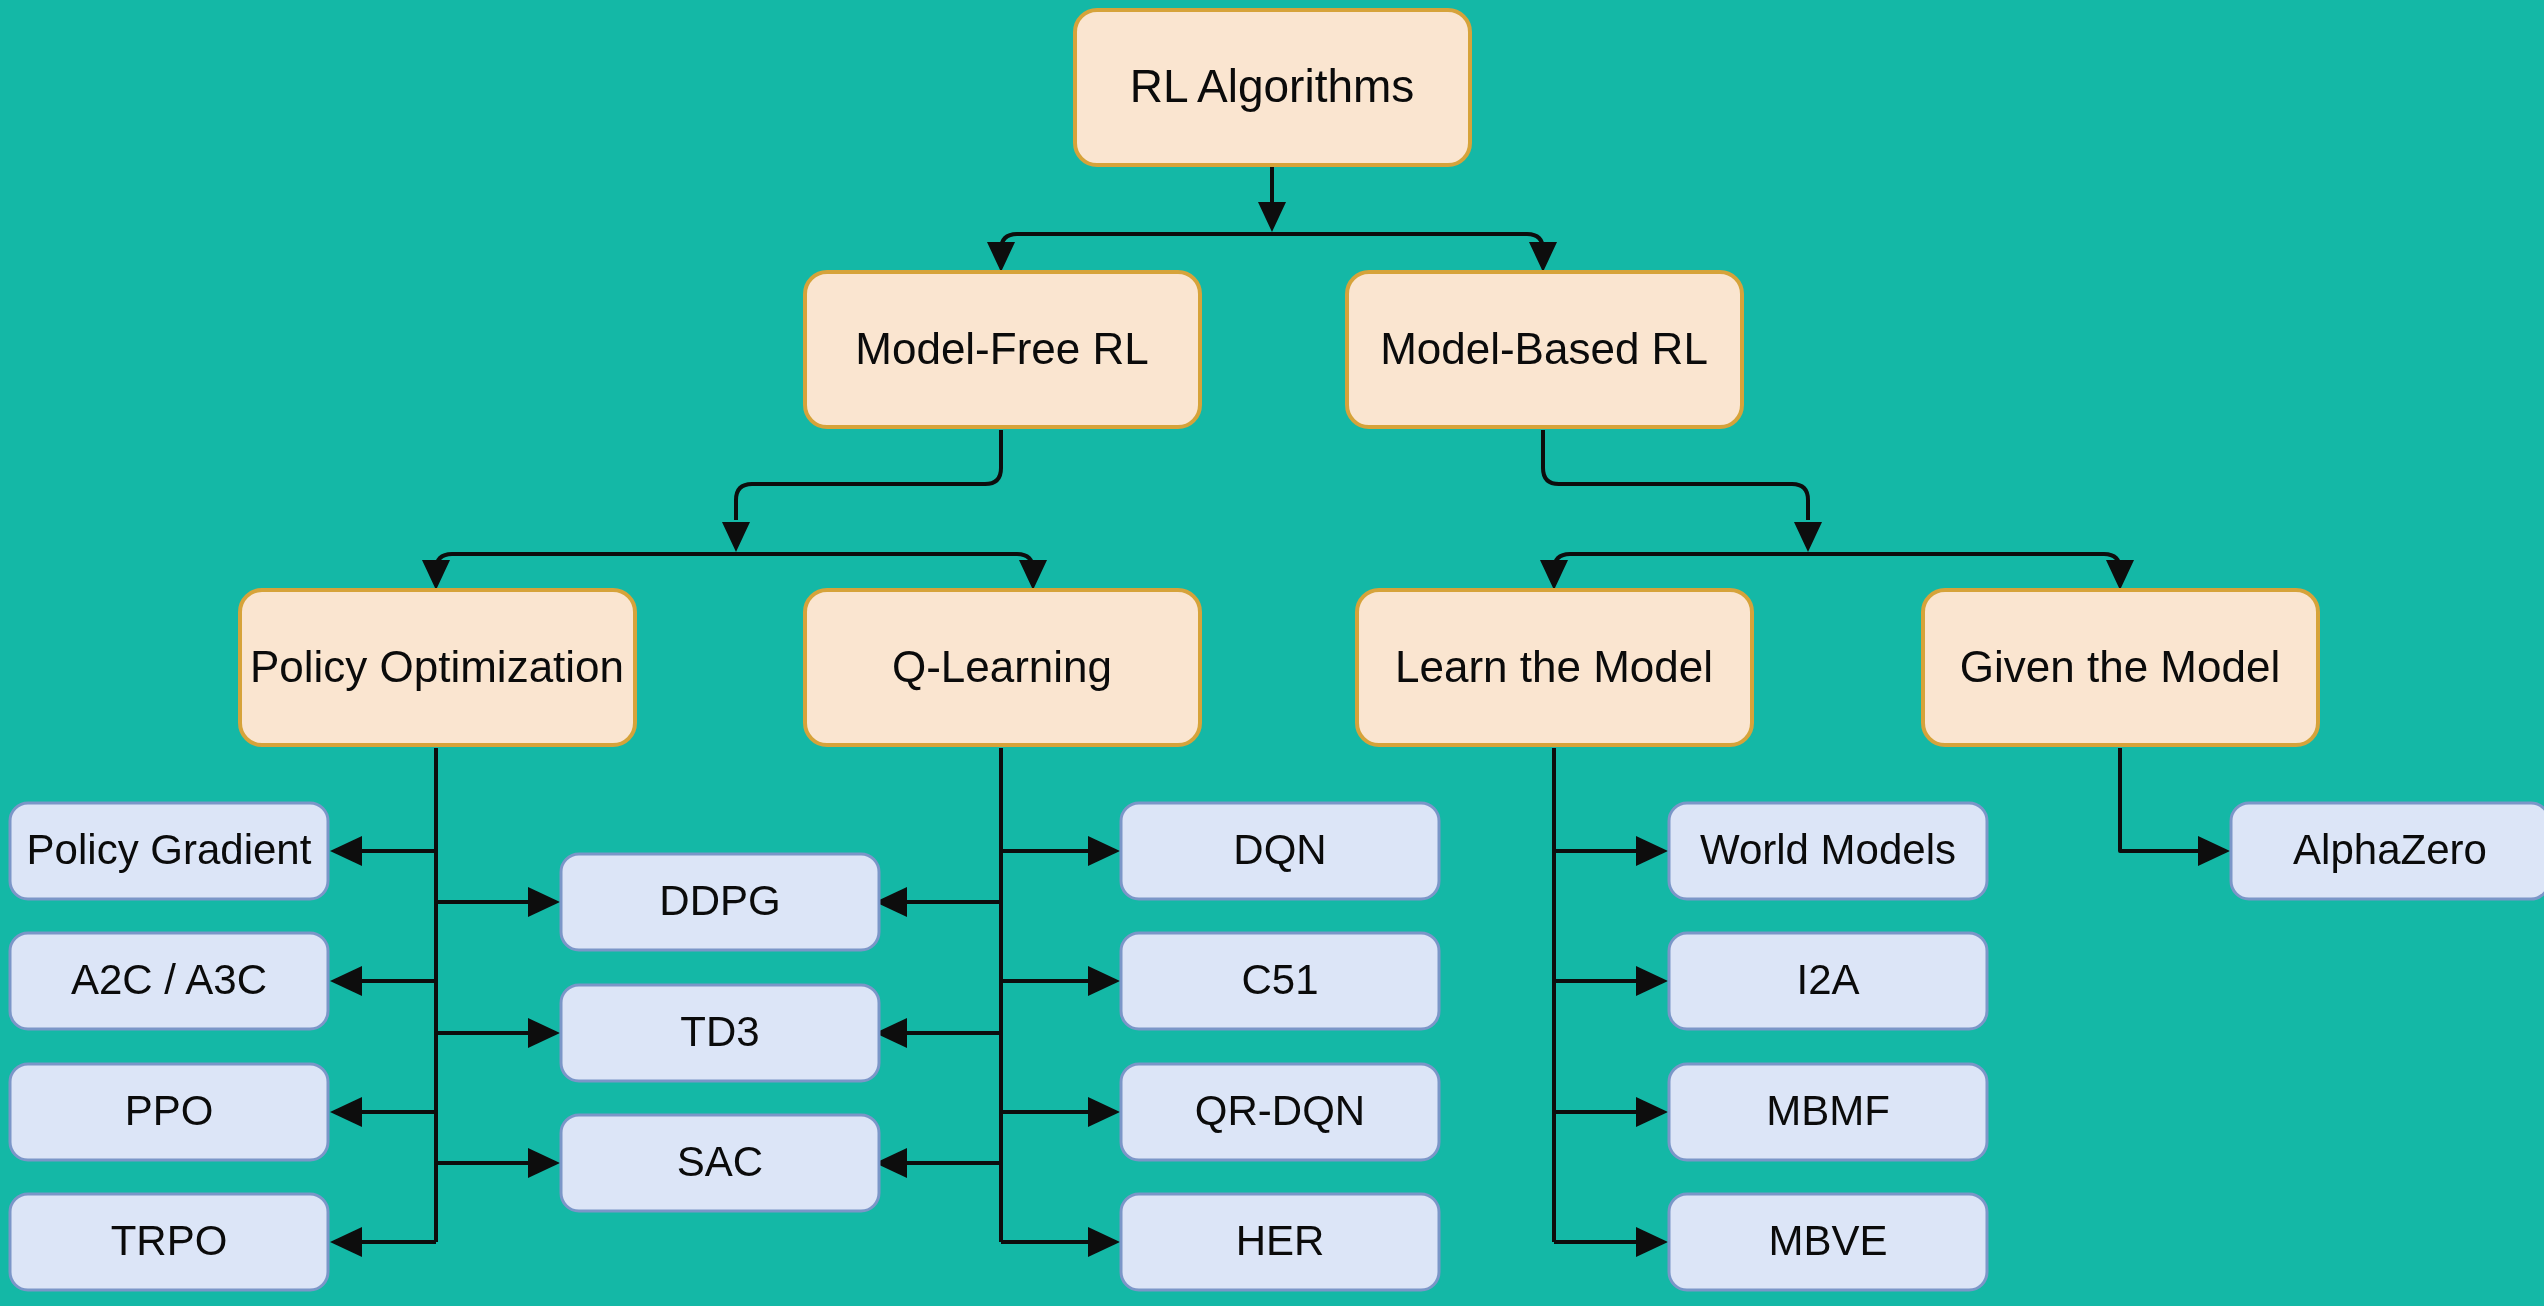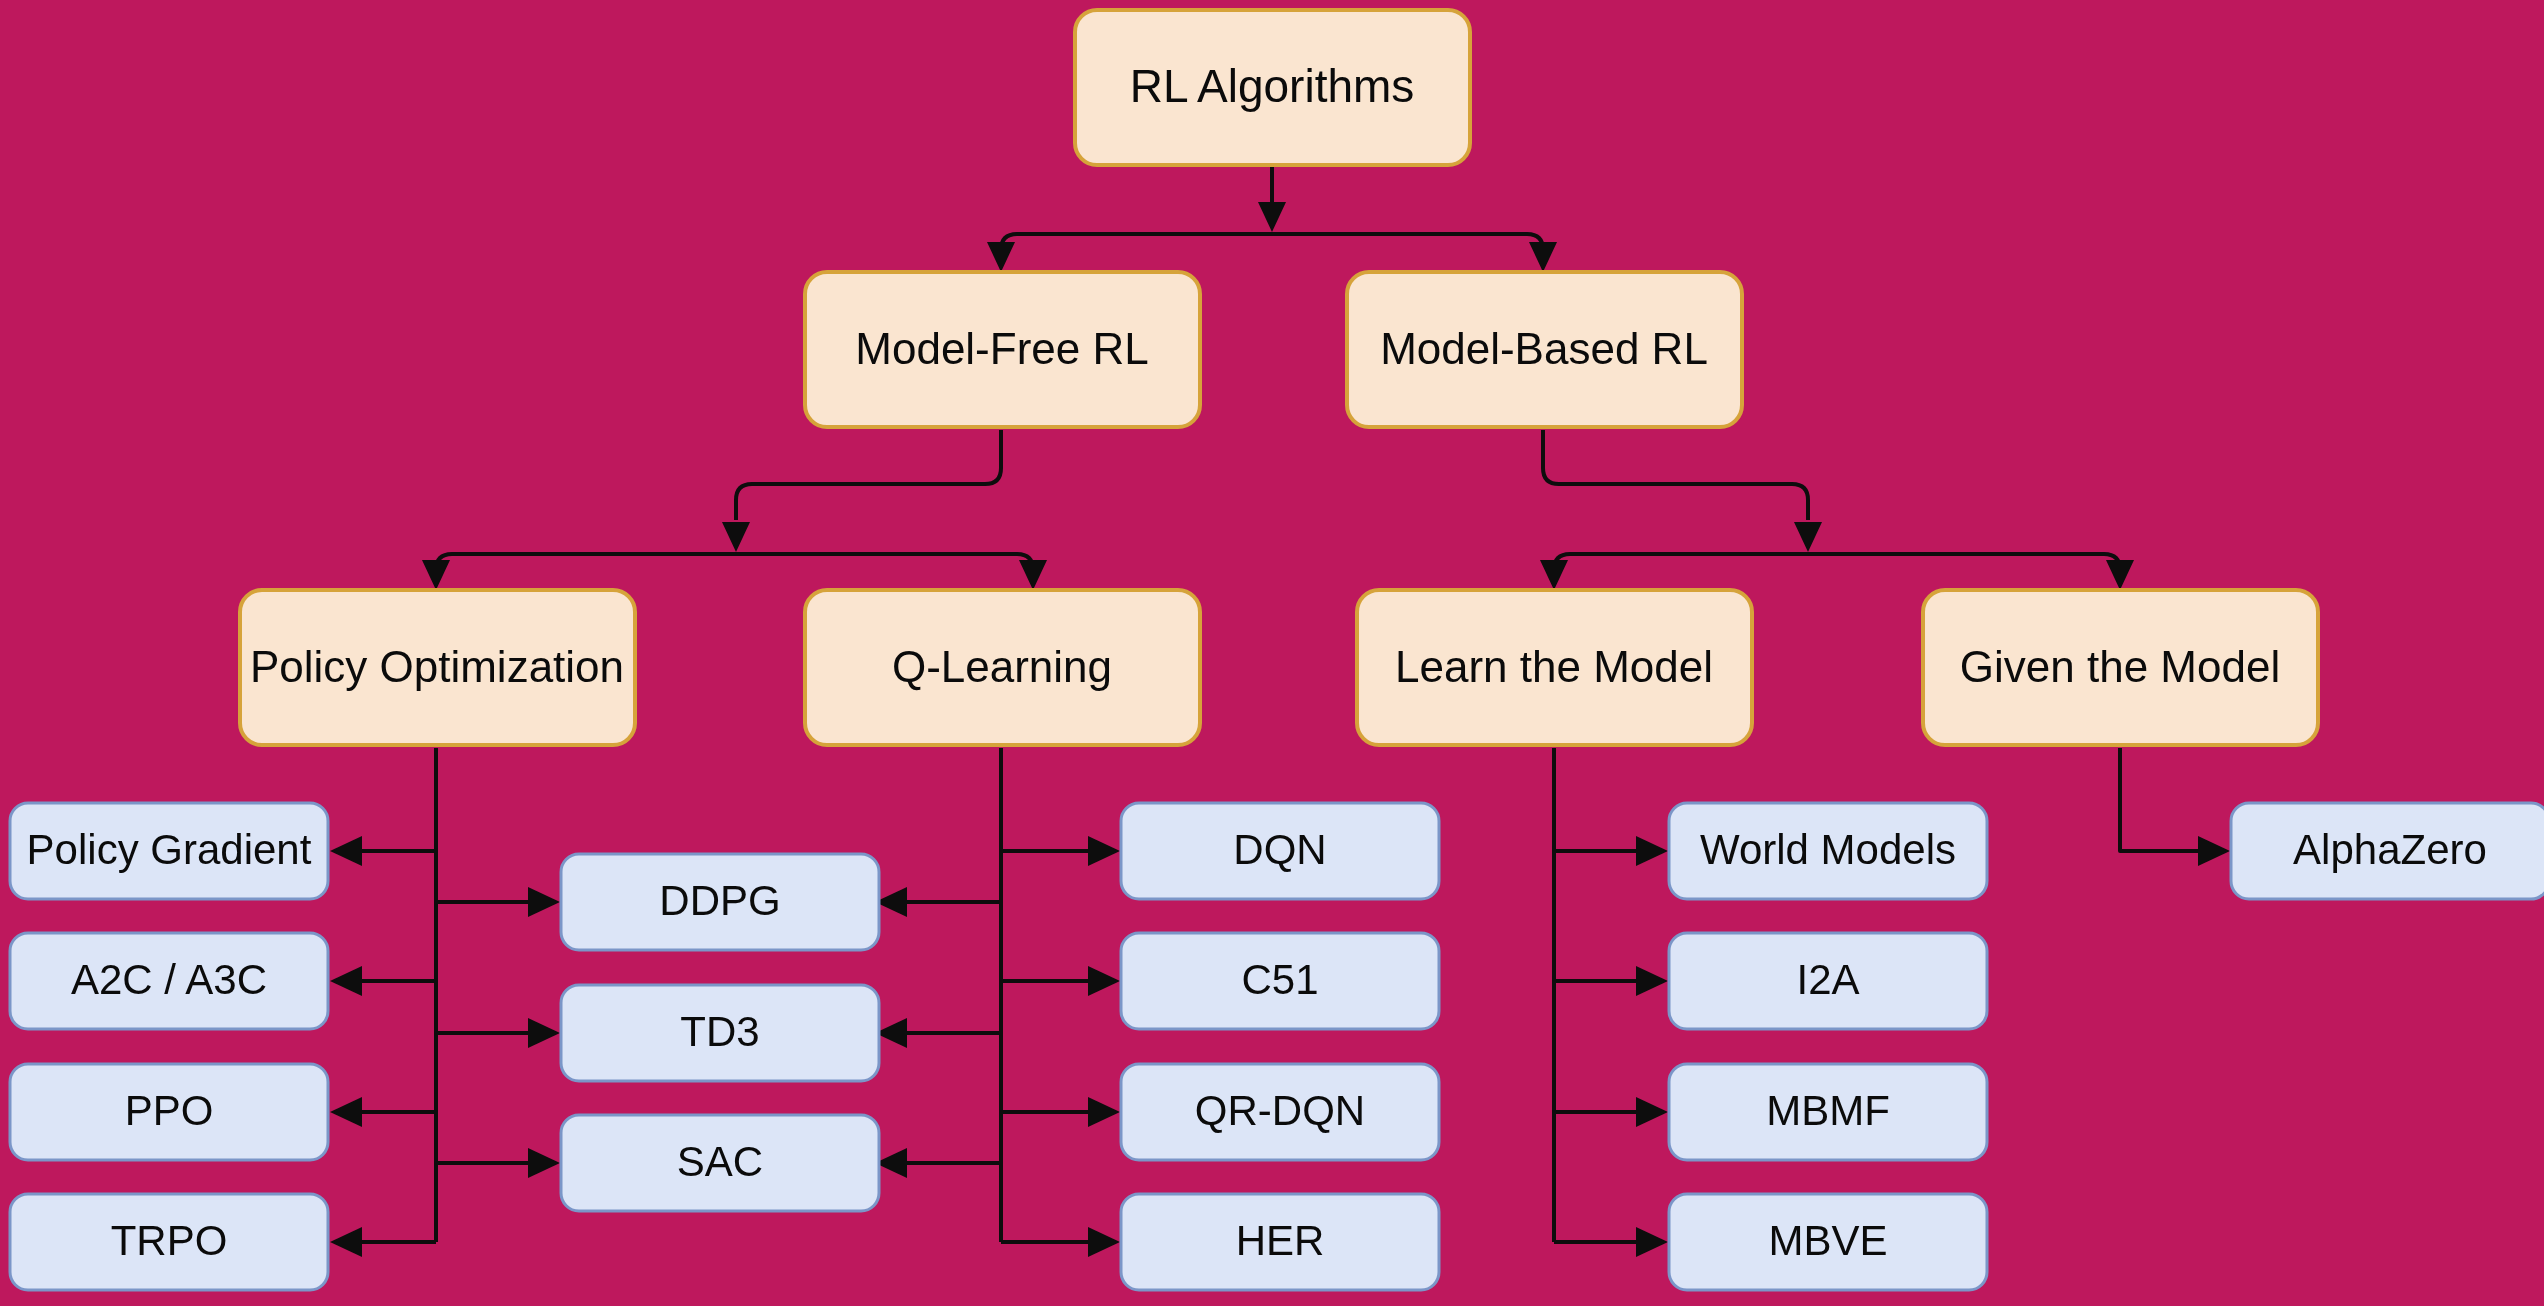--- a/index.html
+++ b/index.html
@@ -11,21 +11,21 @@
   body {
     width: 2544px;
     height: 1306px;
     overflow: hidden;
     font-family: "Liberation Sans", "DejaVu Sans", sans-serif;
   }
   #diagram-root {
     position: relative;
     width: 2544px;
     height: 1306px;
-    background: #be185d;
+    background: #14b8a6;
   }
   svg#flow {
     position: absolute;
     top: 0;
     left: 0;
     width: 2544px;
     height: 1306px;
     display: block;
   }
   .node-rect-orange {

